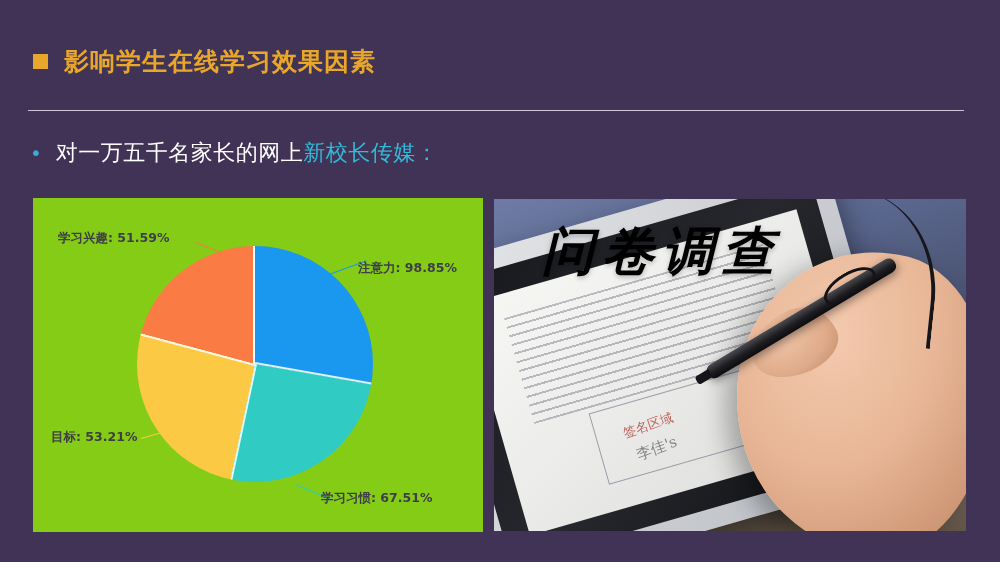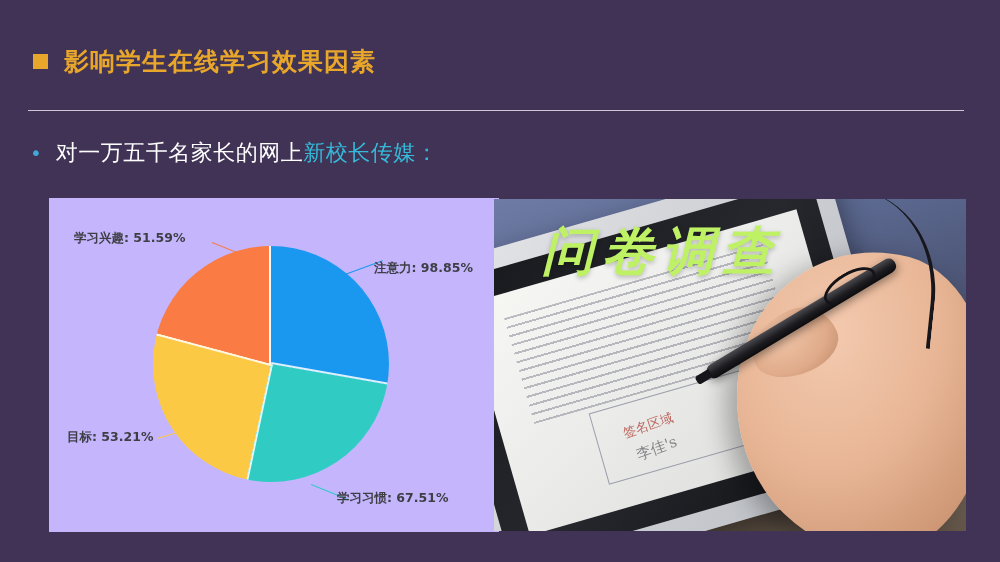--- a/index.html
+++ b/index.html
@@ -66,25 +66,25 @@
     font-size: 22px;
     letter-spacing: 0.5px;
   }
   .seg-source { color: #35B9D8; }
   .seg-mid    { color: #FFFFFF; }
   .seg-hl     { color: #8FC94B; font-size: 25px; }
 
   
   .chart-panel {
     position: absolute;
-    left: 49px;
+    left: 33px;
     top: 198px;
     width: 450px;
     height: 334px;
-    background: #c4b5fd;
+    background: #84cc16;
   }
   .pie-wrap {
     position: absolute;
     left: 104px;
     top: 48px;
     width: 236px;
     height: 236px;
   }
   .pie {
     position: absolute;
@@ -273,21 +273,21 @@
     border-right: 4px solid #17171b;
     border-radius: 0 70% 0 0;
     transform: rotate(6deg);
   }
   .ph-overlay-text {
     position: absolute;
     left: 48px;
     top: 18px;
     font-size: 52px;
     font-weight: bold;
-    color: #bef264;
+    color: #000000;
     letter-spacing: 8px;
     font-family: "DejaVu Serif", serif;
     font-style: italic;
     text-shadow: 0 2px 5px rgba(0,0,0,0.25);
     white-space: nowrap;
   }
 </style>
 </head>
 <body>
 

